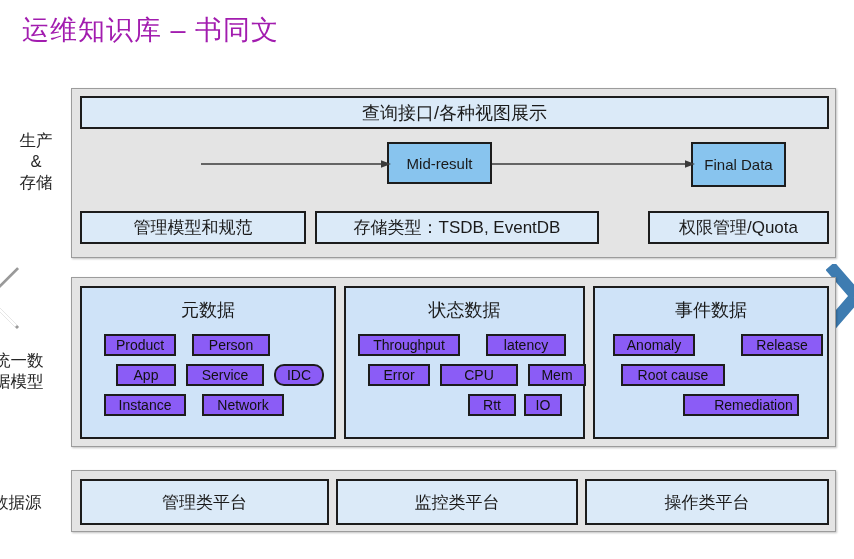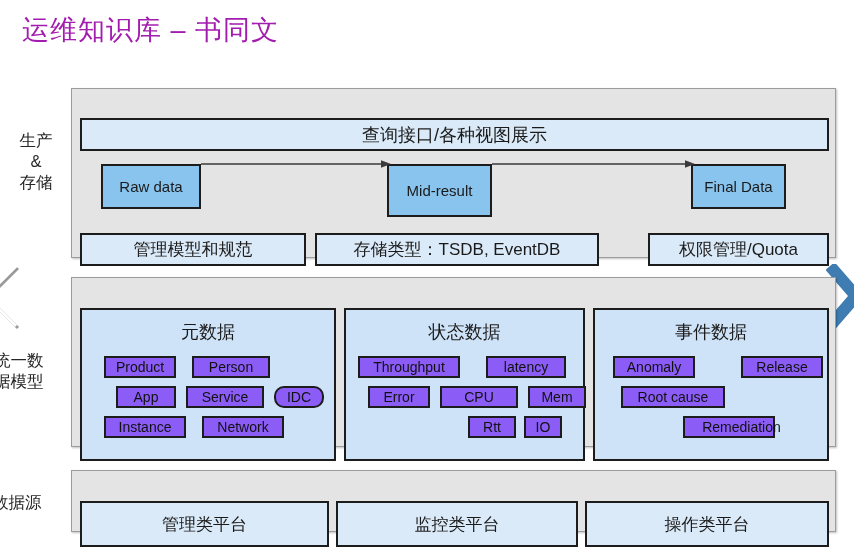--- a/index.html
+++ b/index.html
@@ -111,41 +111,40 @@
     box-sizing: border-box;
     display: flex;
     align-items: center;
     justify-content: center;
     border: 2px solid #1c1c1c;
     background: #dbeaf8;
     font-size: 17px;
     color: #1a1a1a;
     text-align: center;
     white-space: nowrap;
-    margin-top: 22px;
   }
   .box.deep {
     background: #88c4ee;
   }
   .box.pale-panel {
     background: #cfe3f8;
   }
 
   
   #box-query-interface {
     left: 8px;
     top: 7px;
     width: 749px;
     height: 33px;
     font-size: 18px;
   }
 
   
   #box-raw-data    { left: 29px;  top: 53px; width: 100px; height: 45px; font-size: 15px; }
-  #box-mid-result  { left: 315px; top: 53px; width: 105px; height: 53px; font-size: 15px; }
+  #box-mid-result  { left: 315px; top: 53px; width: 105px; height: 42px; font-size: 15px; }
   #box-final-data  { left: 619px; top: 53px; width: 95px;  height: 45px; font-size: 15px; }
 
   
   #box-mgmt-model    { left: 8px;   top: 122px; width: 226px; height: 33px; text-align: right; }
   #box-storage-type  { left: 243px; top: 122px; width: 284px; height: 33px; }
   #box-auth-quota    { left: 576px; top: 122px; width: 181px; height: 33px; }
 
   
   #panel-metadata  { left: 8px;   top: 8px; width: 256px; height: 153px; }
   #panel-statedata { left: 272px; top: 8px; width: 241px; height: 153px; }
@@ -209,21 +208,20 @@
 </svg>
 
 <svg id="chevron-right" viewBox="0 0 40 68">
   <polyline points="4,2 30,32 4,62" fill="none" stroke="#3e7cb1" stroke-width="12" stroke-linejoin="miter" stroke-linecap="butt"></polyline>
 </svg>
 
 <div class="panel" id="panel-production">
 
   <div class="box" id="box-query-interface">查询接口/各种视图展示</div>
 
-  <div class="box deep" id="box-raw-data">Raw data</div>
 
   <div class="box deep" id="box-mid-result">Mid-result</div>
 
   <div class="box deep" id="box-final-data">Final Data</div>
 
   <svg class="flow-arrow" id="arrow-raw-to-mid" viewBox="0 0 190 12" preserveAspectRatio="none">
     <line x1="0" y1="6" x2="182" y2="6" stroke="#3a3a3a" stroke-width="1.6"></line>
     <polygon points="190,6 180,2.2 180,9.8" fill="#3a3a3a"></polygon>
   </svg>
 
@@ -264,21 +262,21 @@
       <div class="chip" style="left: 122px; top: 106px; width: 48px;">Rtt</div>
       <div class="chip" style="left: 178px; top: 106px; width: 38px;">IO</div>
     </div>
 
   <div class="box pale-panel" id="panel-eventdata">
     <div class="sub-panel-title">事件数据</div>
 
   <div class="chip" style="left: 18px; top: 46px; width: 82px;">Anomaly</div>
       <div class="chip" style="left: 146px; top: 46px; width: 82px;">Release</div>
       <div class="chip" style="left: 26px; top: 76px; width: 104px;">Root cause</div>
-      <div class="chip" style="left: 88px; top: 106px; width: 92px; padding-left: 25px;">Remediation</div>
+      <div class="chip" style="left: 88px; top: 106px; width: 116px; padding-left: 25px;">Remediation</div>
     </div>
 </div>
 
 <div class="panel" id="panel-datasource">
   <div class="box" id="box-mgmt-platform">管理类平台</div>
   <div class="box" id="box-monitor-platform">监控类平台</div>
   <div class="box" id="box-ops-platform">操作类平台</div>
 </div>
 
 </body></html>

